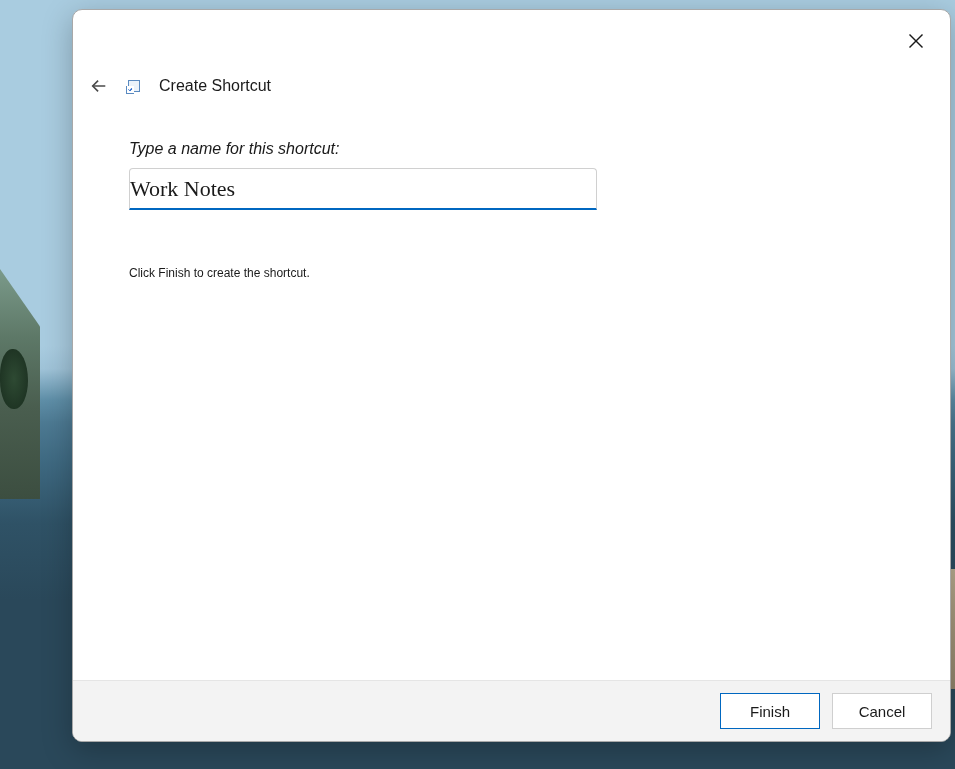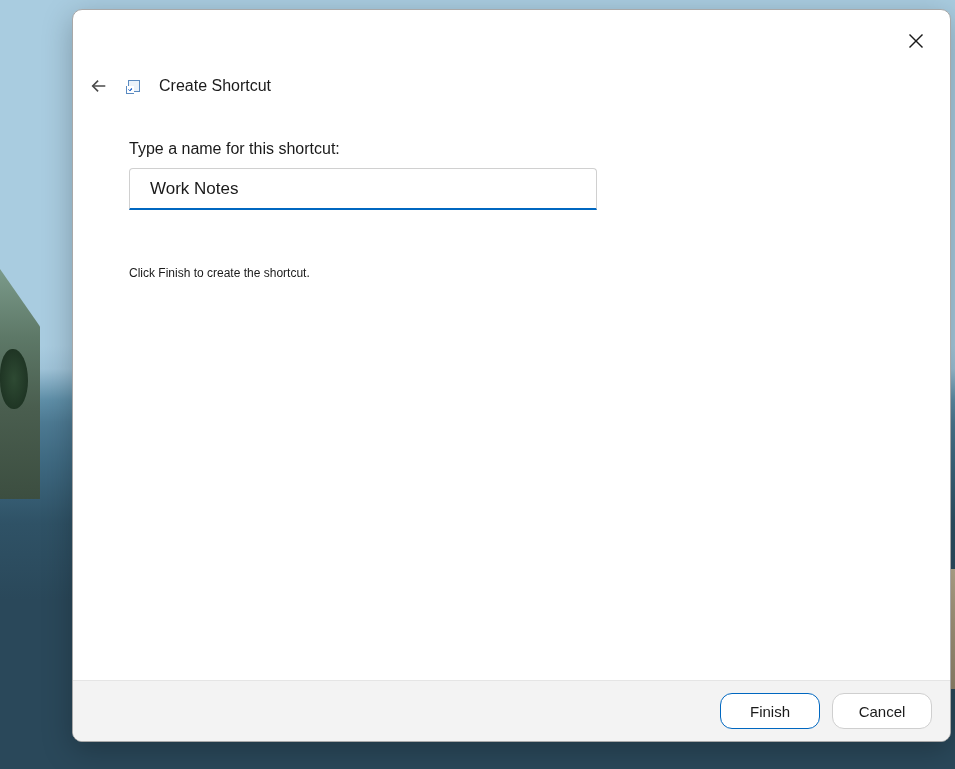--- a/index.html
+++ b/index.html
@@ -188,33 +188,35 @@
       font-size: 22px;
       color: #0a3fd1;
       font-weight: 400;
       margin-bottom: 58px;
     }
 
     .field-label {
       font-size: 16px;
       color: #1a1a1a;
       margin-bottom: 10px;
+      font-style: italic;
     }
 
     .name-input {
       width: 468px;
       height: 42px;
       border: 1px solid #d0d0d0;
       border-bottom: 2px solid #0067c0;
       border-radius: 4px 4px 0 0;
-      padding: 0 20px;
-      font-size: 17px;
+      padding: 0 0;
+      font-size: 22px;
       color: #1a1a1a;
       outline: none;
       background: #ffffff;
+      font-family: Liberation Serif, serif;
     }
 
     .instruction {
       margin-top: 56px;
       font-size: 12px;
       color: #1a1a1a;
     }
 
     .dialog-footer {
       height: 61px;
@@ -223,21 +225,21 @@
       display: flex;
       justify-content: flex-end;
       align-items: center;
       gap: 12px;
       padding-right: 18px;
     }
 
     .btn {
       min-width: 100px;
       height: 36px;
-      border-radius: 12px;
+      border-radius: 0;
       font-size: 15px;
       background: #ffffff;
       cursor: pointer;
       display: flex;
       align-items: center;
       justify-content: center;
       padding: 0 14px;
     }
     .btn-primary {
       border: 1.5px solid #0067c0;

